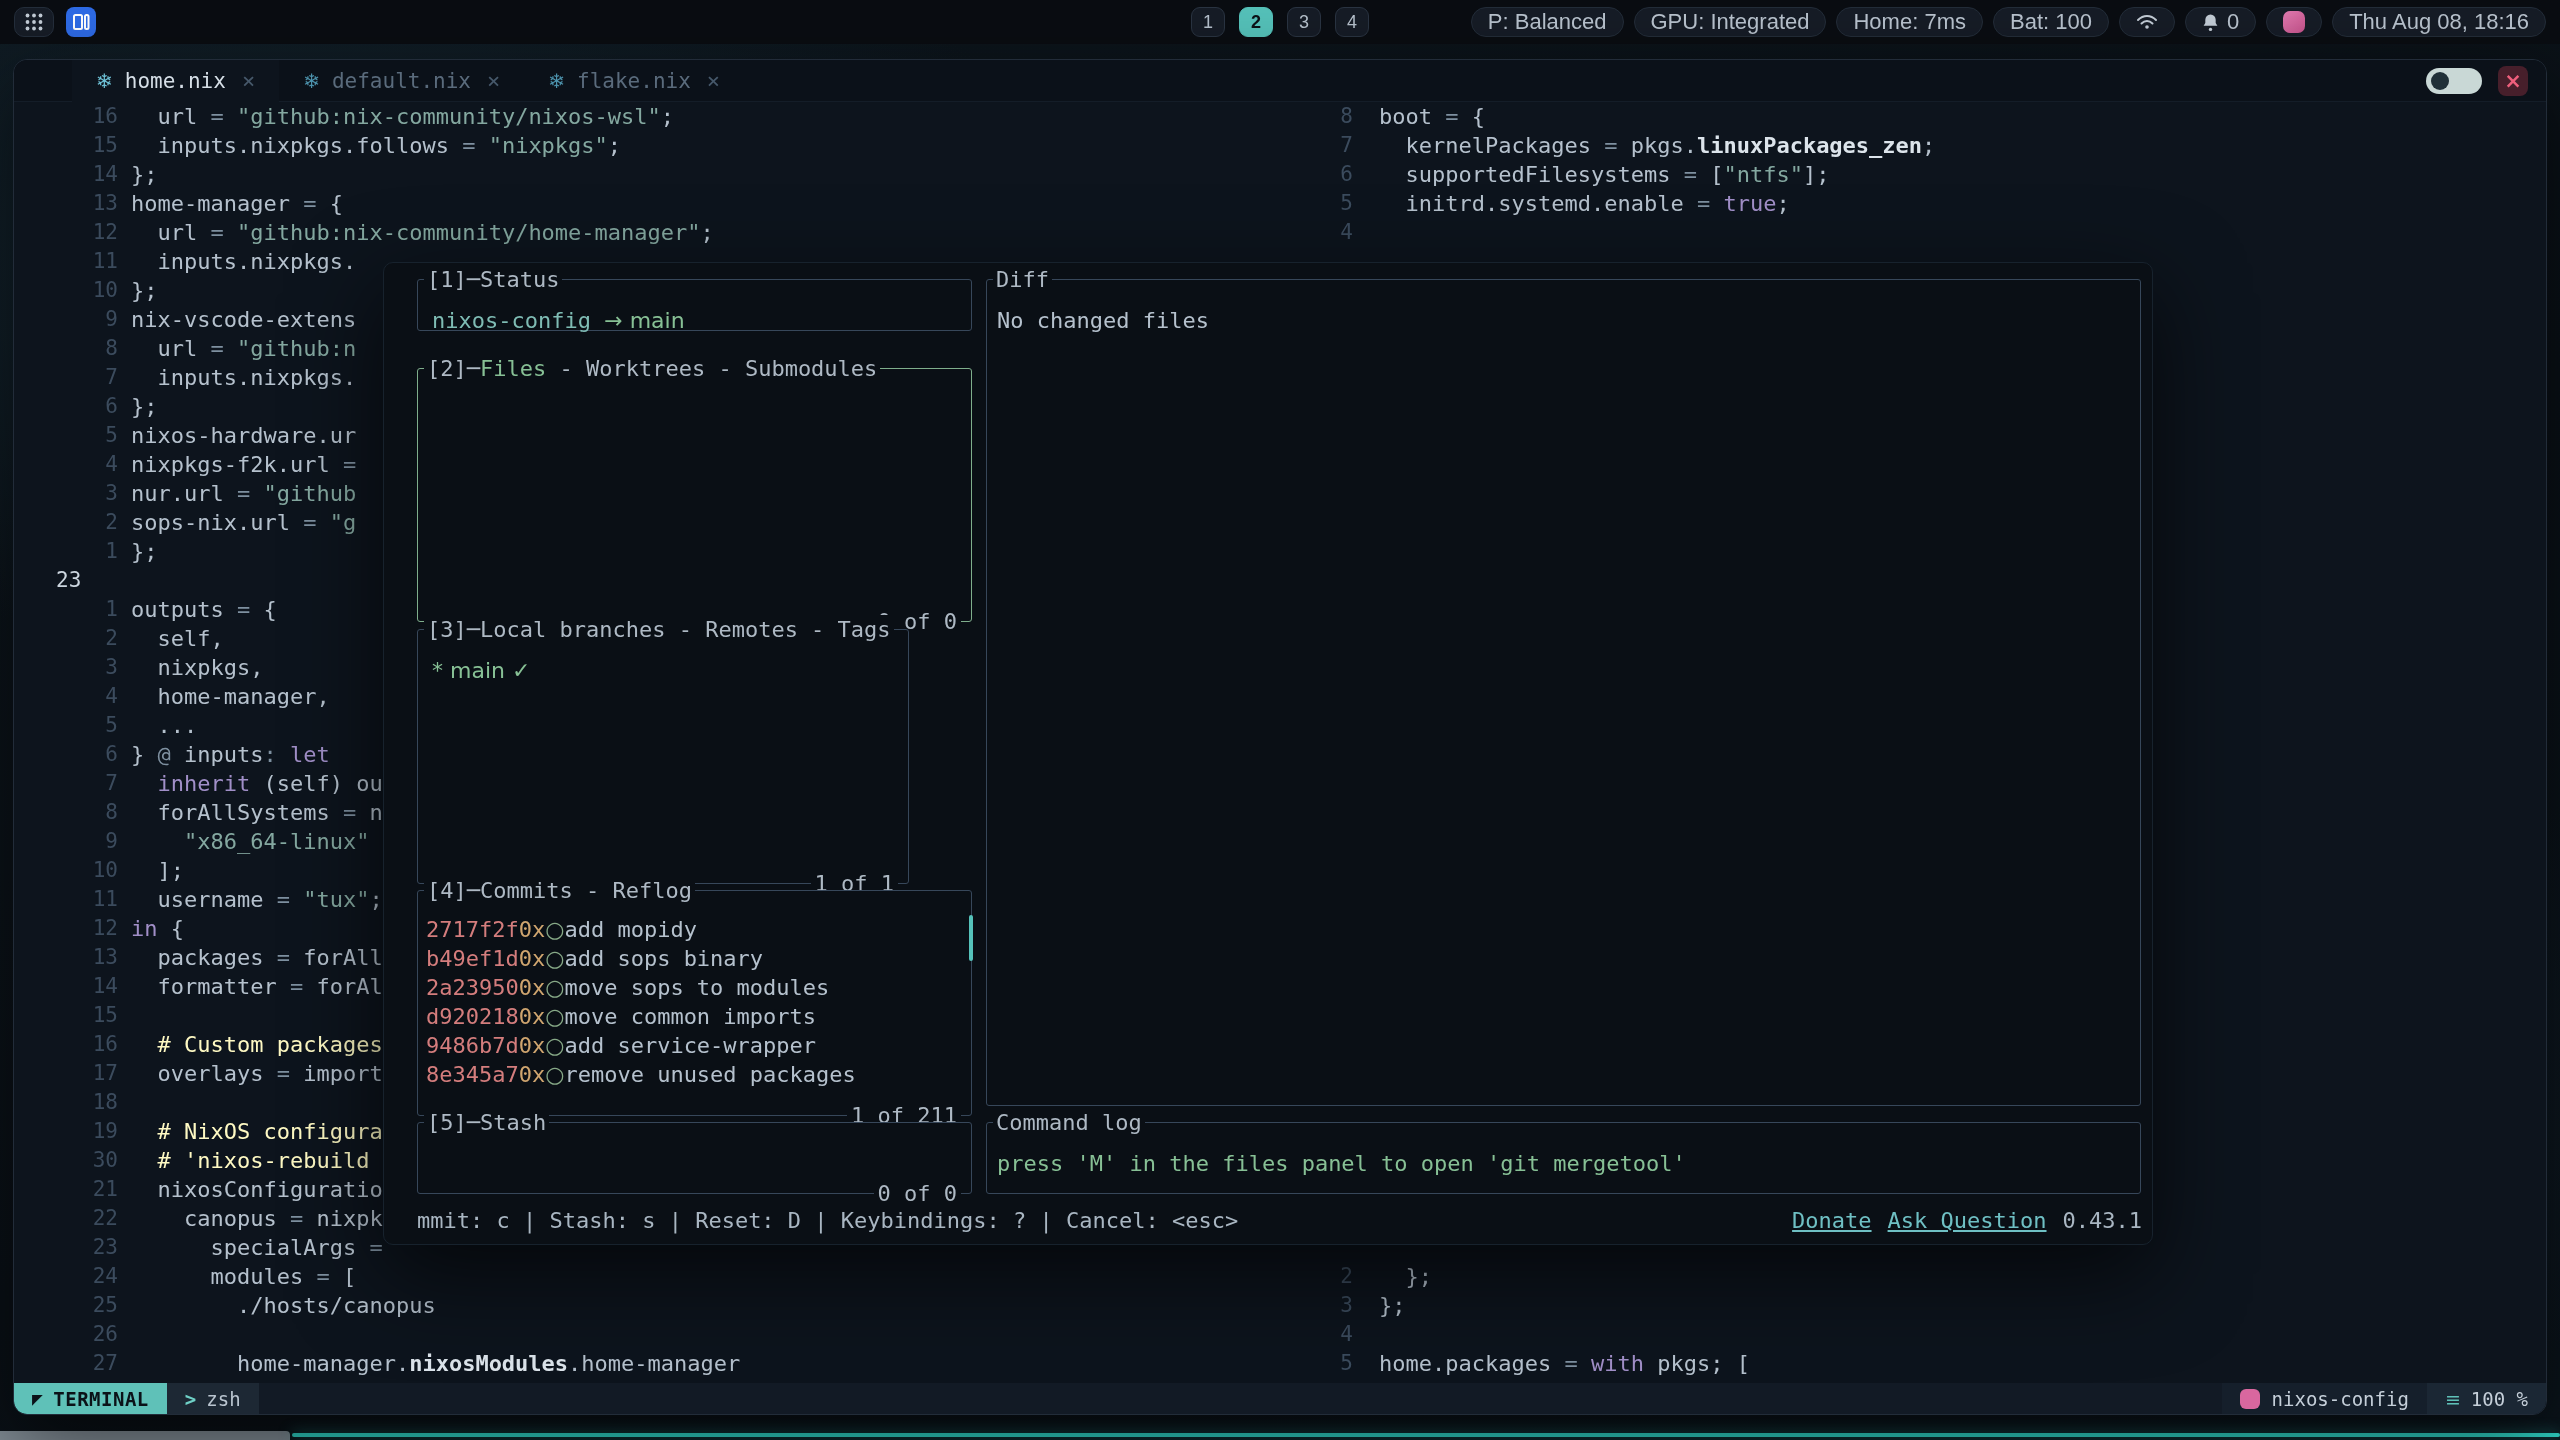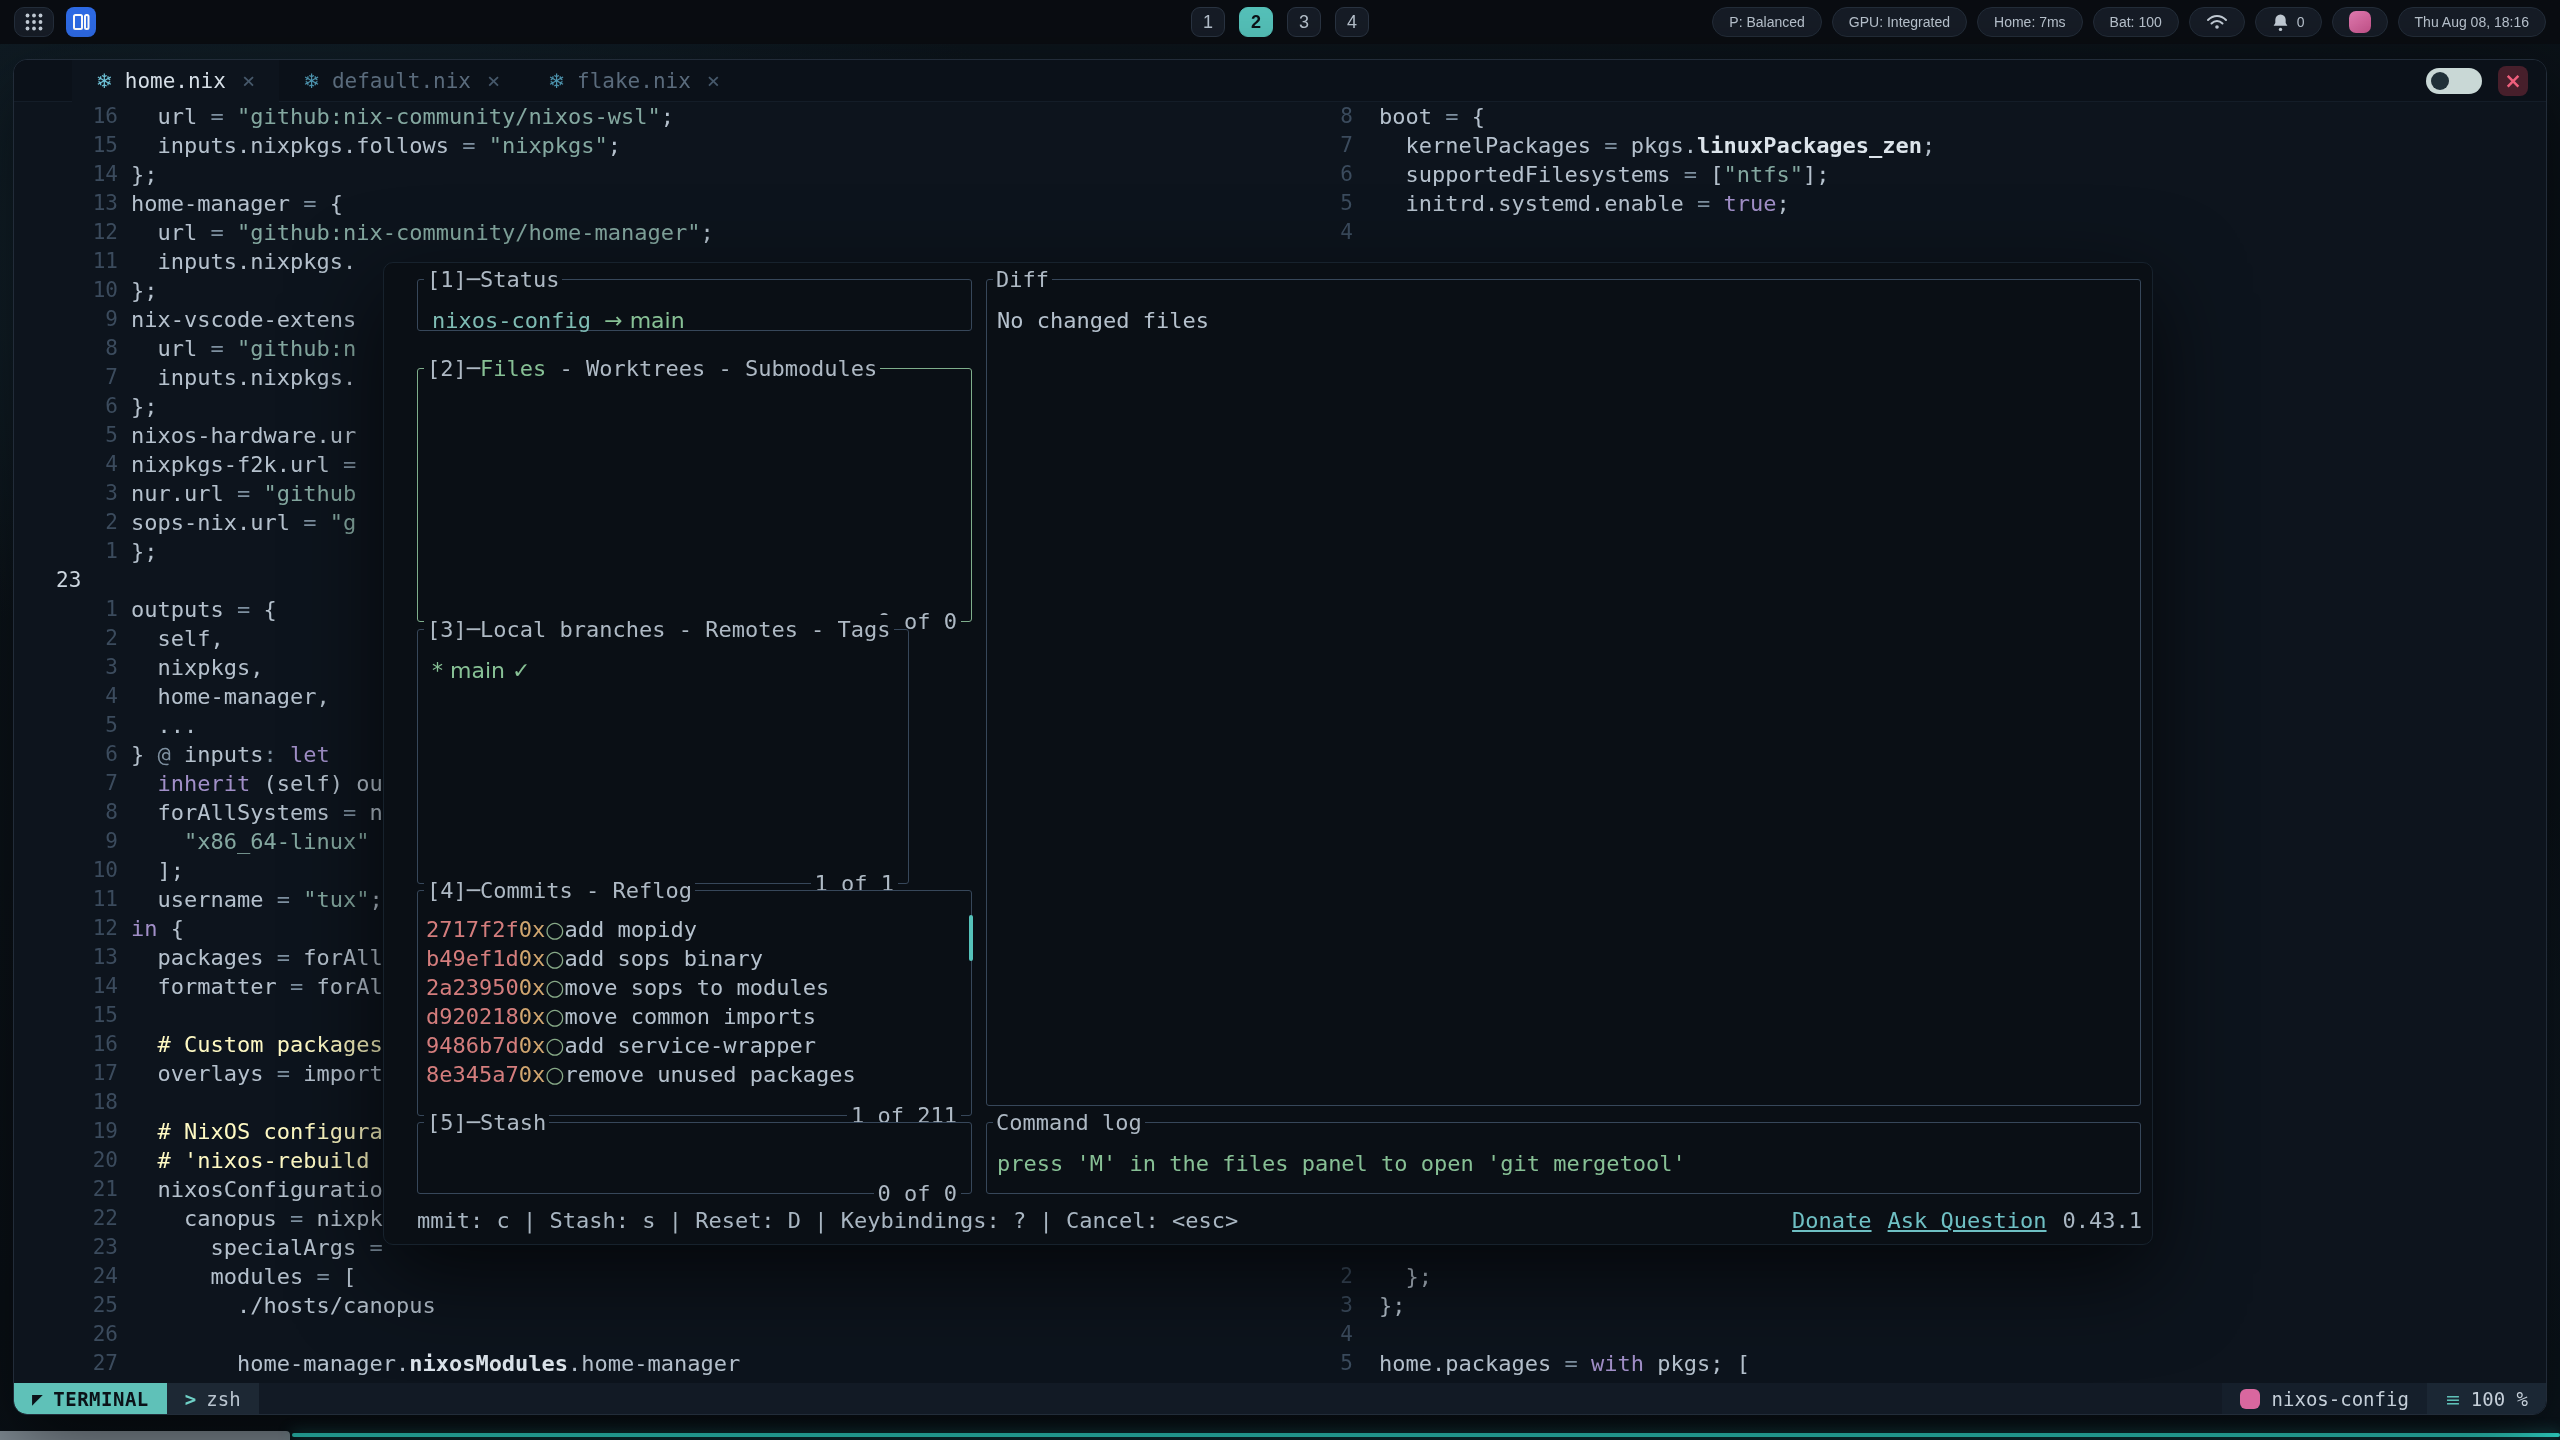--- a/index.html
+++ b/index.html
@@ -14,21 +14,21 @@
 
   
   .topbar{position:absolute;left:0;top:0;width:2560px;height:44px;background:#0a0d12;display:flex;align-items:center;padding:0 14px;font-family:"Liberation Sans",sans-serif}
   .tb-left{display:flex;gap:12px;align-items:center}
   .iconbtn{height:30px;min-width:40px;border-radius:10px;background:#161c26;border:1px solid #242e3b;display:flex;align-items:center;justify-content:center}
   .wm-icon{width:30px;height:30px;border-radius:8px;background:#2e6be6;display:flex;align-items:center;justify-content:center}
   .tb-center{position:absolute;left:50%;top:50%;transform:translate(-50%,-50%);display:flex;gap:14px}
   .ws{min-width:34px;height:30px;padding:0 6px;border-radius:9px;background:#161c26;border:1px solid #2a3442;color:#b6c1cc;display:flex;align-items:center;justify-content:center;font-size:18px}
   .ws.active{background:#55c2ba;border-color:#55c2ba;color:#0b1116;font-weight:bold}
   .tb-right{margin-left:auto;display:flex;gap:10px;align-items:center}
-  .pill{height:30px;border-radius:15px;background:#161c26;border:1px solid #232d39;color:#b9c3ce;display:flex;align-items:center;gap:8px;padding:0 16px;font-size:14px;white-space:nowrap}
+  .pill{height:30px;border-radius:15px;background:#161c26;border:1px solid #232d39;color:#b9c3ce;display:flex;align-items:center;gap:8px;padding:0 16px;font-size:22px;white-space:nowrap}
   .pink-dot{width:22px;height:22px;border-radius:7px;background:linear-gradient(140deg,#e07bb0,#c7538c)}
 
   
   .window{position:absolute;left:13px;top:59px;width:2534px;height:1356px;background:#0d141d;border:1px solid #222c39;border-radius:14px;overflow:hidden;box-shadow:0 26px 80px rgba(0,0,0,.55)}
   .tabbar{position:absolute;left:0;top:0;right:0;height:42px;background:#0b1119;border-bottom:1px solid #141d28;display:flex;align-items:center;padding-left:58px}
   .tab{display:flex;align-items:center;gap:12px;padding:0 24px;height:42px;font-size:21px;color:#5a6b7c}
   .tab.active{color:#d6dfe7;background:#0d141d}
   .tab .tab-ico{color:#4d93ad;font-size:20px}
   .tab.active .tab-ico{color:#6fc3d8}
   .tab .tab-x{color:#46586a;font-size:22px;margin-left:4px}
@@ -212,21 +212,21 @@
           <div class="crow"><span class="gut">10</span><span class="ct">  <span class="tk-p">];</span></span></div>
           <div class="crow"><span class="gut">11</span><span class="ct">  <span class="tk-p">username </span><span class="tk-o">= </span><span class="tk-s">"tux"</span><span class="tk-p">;</span></span></div>
           <div class="crow"><span class="gut">12</span><span class="ct"><span class="tk-k">in </span><span class="tk-p">{</span></span></div>
           <div class="crow"><span class="gut">13</span><span class="ct">  <span class="tk-p">packages </span><span class="tk-o">= </span><span class="tk-p">forAll</span></span></div>
           <div class="crow"><span class="gut">14</span><span class="ct">  <span class="tk-p">formatter </span><span class="tk-o">= </span><span class="tk-p">forAl</span></span></div>
           <div class="crow"><span class="gut">15</span><span class="ct"></span></div>
           <div class="crow"><span class="gut">16</span><span class="ct">  <span class="tk-c"># Custom packages</span></span></div>
           <div class="crow"><span class="gut">17</span><span class="ct">  <span class="tk-p">overlays </span><span class="tk-o">= </span><span class="tk-p">import</span></span></div>
           <div class="crow"><span class="gut">18</span><span class="ct"></span></div>
           <div class="crow"><span class="gut">19</span><span class="ct">  <span class="tk-c"># NixOS configura</span></span></div>
-          <div class="crow"><span class="gut">20</span><span class="ct">  <span class="tk-c"># 'nixos-rebuild</span></span></div>
+          <div class="crow"><span class="gut">30</span><span class="ct">  <span class="tk-c"># 'nixos-rebuild</span></span></div>
           <div class="crow"><span class="gut">21</span><span class="ct">  <span class="tk-p">nixosConfiguratio</span></span></div>
           <div class="crow"><span class="gut">22</span><span class="ct">    <span class="tk-p">canopus </span><span class="tk-o">= </span><span class="tk-p">nixpk</span></span></div>
           <div class="crow"><span class="gut">23</span><span class="ct">      <span class="tk-p">specialArgs </span><span class="tk-o">=</span></span></div>
           <div class="crow"><span class="gut">24</span><span class="ct">      <span class="tk-p">modules </span><span class="tk-o">= </span><span class="tk-p">[</span></span></div>
           <div class="crow"><span class="gut">25</span><span class="ct">        <span class="tk-p">./hosts/canopus</span></span></div>
           <div class="crow"><span class="gut">26</span><span class="ct"></span></div>
           <div class="crow"><span class="gut">27</span><span class="ct">        <span class="tk-p">home-manager.</span><span class="tk-b">nixosModules</span><span class="tk-p">.home-manager</span></span></div>
         </div>
       <div class="pane pane-right">
           <div class="crow"><span class="gut">8</span><span class="ct"><span class="tk-p">boot </span><span class="tk-o">= </span><span class="tk-p">{</span></span></div>

